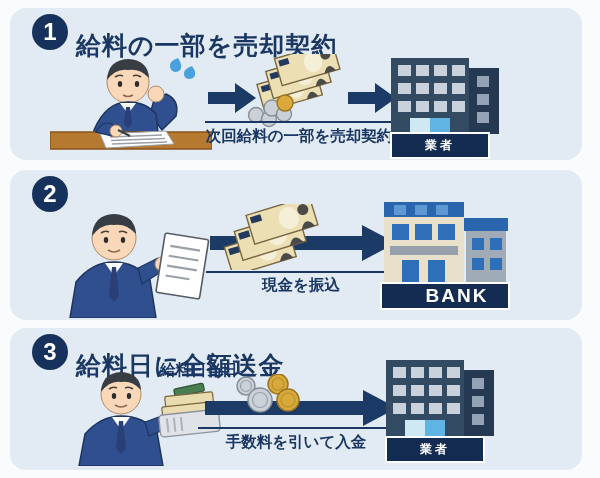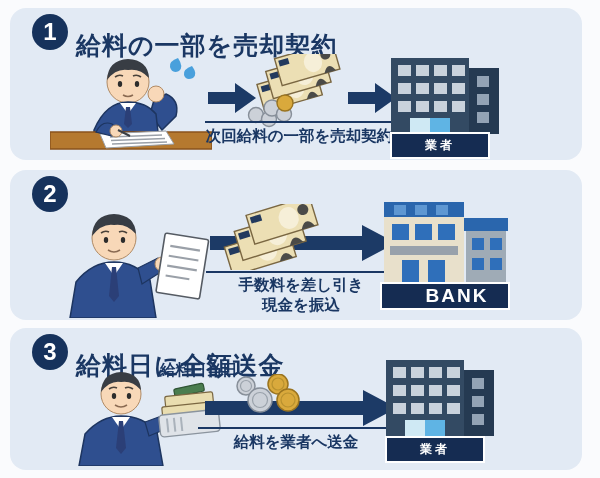--- a/index.html
+++ b/index.html
@@ -205,21 +205,20 @@
         <ellipse cx="40" cy="15" rx="10" ry="11" fill="#f6efd8"></ellipse>
         <circle cx="56" cy="11" r="5.5" fill="#4a4a47"></circle>
         <path d="M49,30 q7,-13 14,0 z" fill="#4a4a47"></path>
         <rect x="3" y="3" width="11" height="6.5" fill="#233a5e"></rect>
       </g>
     </g>
   </svg>
 
   <div class="hline" style="left:196px;top:101px;width:190px;"></div>
   <div class="caption" style="left:180px;top:105px;width:222px;">
-    <div>手数料を差し引き</div>
     <div>現金を振込</div>
   </div>
 
   <svg class="illus" style="left:372px;top:30px;" width="126" height="84" viewBox="0 0 126 84">
     <rect x="82" y="18" width="44" height="13" fill="#2a66ad"></rect>
     <rect x="84" y="31" width="40" height="53" fill="#9fabb6"></rect>
     <rect x="90" y="38" width="12" height="12" fill="#2f6fba"></rect>
     <rect x="108" y="38" width="12" height="12" fill="#2f6fba"></rect>
     <rect x="90" y="58" width="12" height="12" fill="#2f6fba"></rect>
     <rect x="108" y="58" width="12" height="12" fill="#2f6fba"></rect>
@@ -281,21 +280,21 @@
     <circle cx="24" cy="12" r="5.5" fill="none" stroke="#9aa2ab" stroke-width="1.2"></circle>
     <circle cx="56" cy="10" r="10" fill="#d9a93c" stroke="#9a7420" stroke-width="1.5"></circle>
     <circle cx="56" cy="10" r="6" fill="none" stroke="#b8912f" stroke-width="1.2"></circle>
     <circle cx="38" cy="26" r="12" fill="#ccd1d8" stroke="#878f99" stroke-width="1.5"></circle>
     <circle cx="38" cy="26" r="7.5" fill="none" stroke="#9aa2ab" stroke-width="1.2"></circle>
     <circle cx="66" cy="26" r="11" fill="#d9a93c" stroke="#9a7420" stroke-width="1.5"></circle>
     <circle cx="66" cy="26" r="7" fill="none" stroke="#b8912f" stroke-width="1.2"></circle>
   </svg>
 
   <div class="hline" style="left:188px;top:99px;width:198px;"></div>
-  <div class="caption" style="left:175px;top:104px;width:222px;">給料を業者へ送金</div>
+  <div class="caption" style="left:175px;top:104px;width:222px;">手数料を引いて入金</div>
 
   <svg class="illus" style="left:370px;top:28px;" width="120" height="80" viewBox="0 0 120 80">
     <rect x="84" y="14" width="30" height="66" fill="#253a52"></rect>
     <rect x="92" y="22" width="12" height="11" fill="#93a3b5"></rect>
     <rect x="92" y="40" width="12" height="11" fill="#93a3b5"></rect>
     <rect x="92" y="58" width="12" height="11" fill="#93a3b5"></rect>
     <rect x="6" y="4" width="78" height="76" fill="#334a63"></rect>
     <g fill="#c9d2dc">
       <rect x="13" y="11" width="13" height="11"></rect>
         <rect x="31" y="11" width="13" height="11"></rect>

